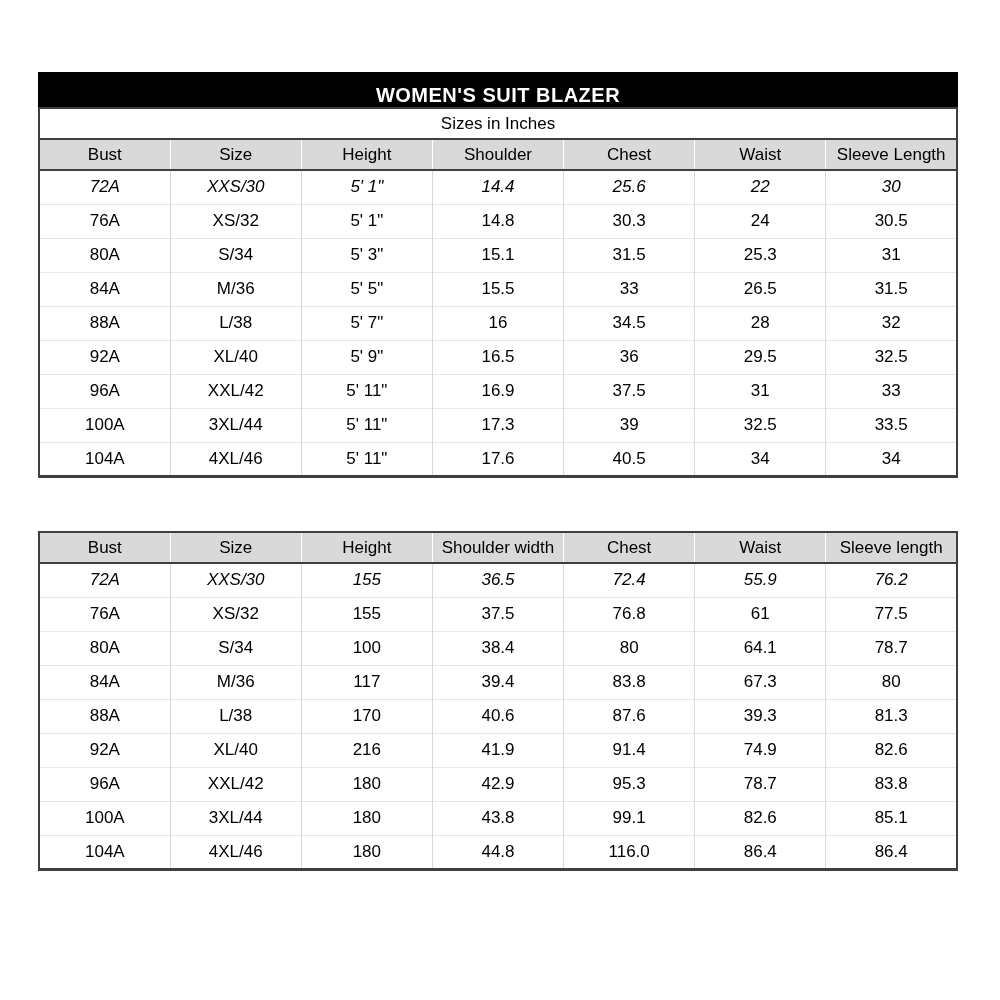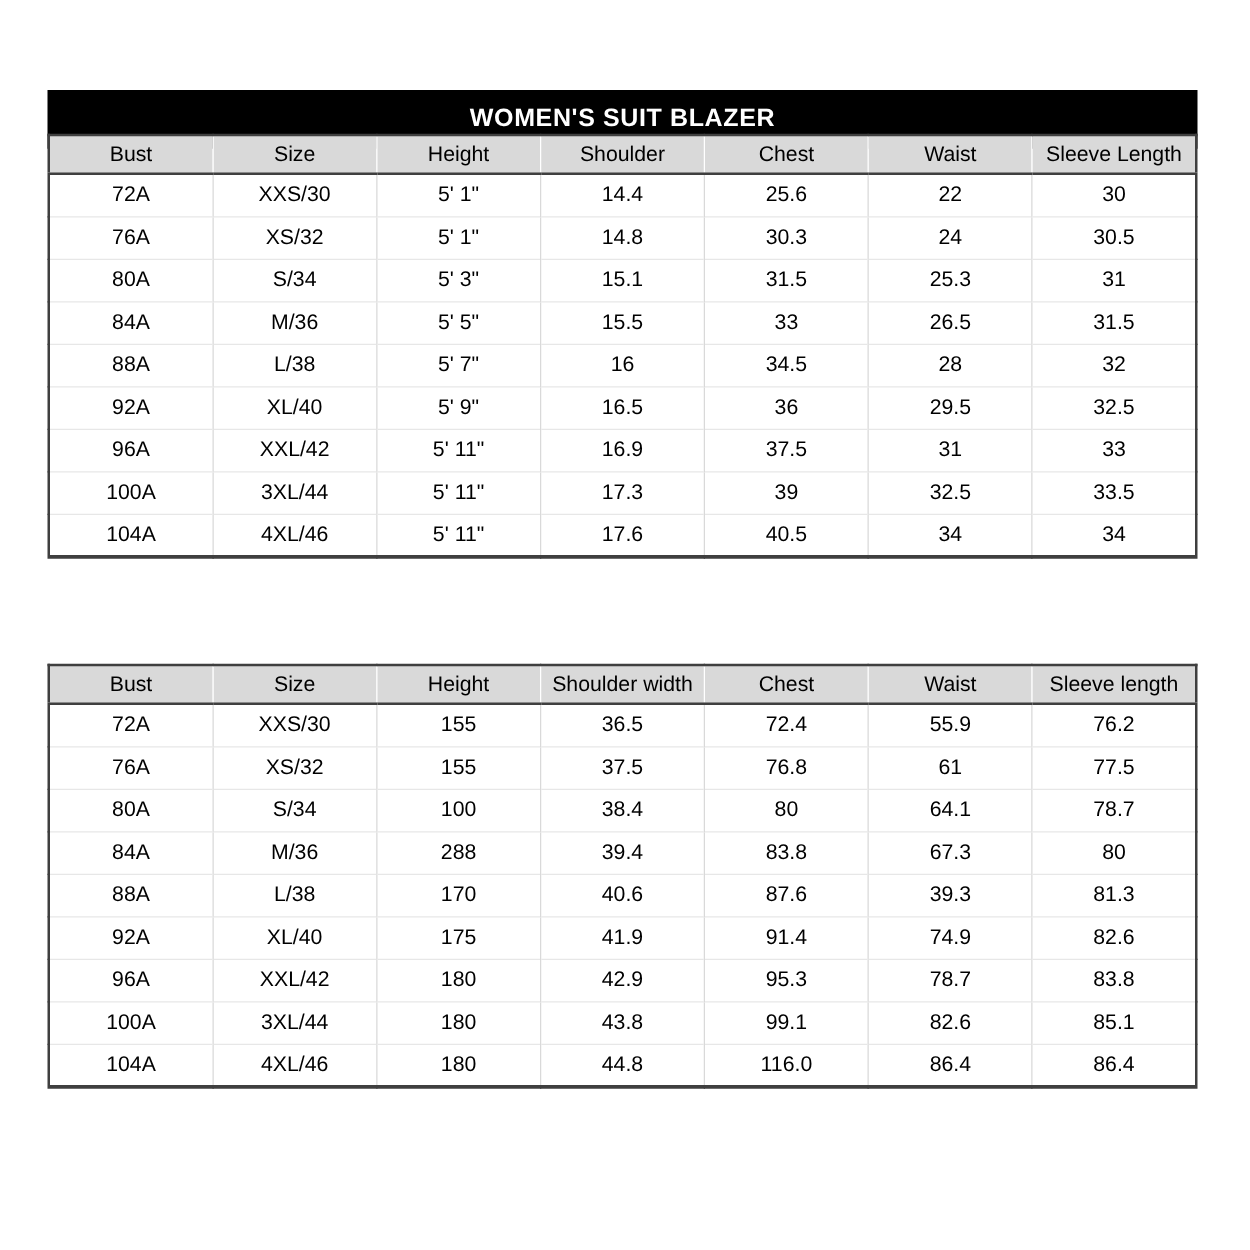--- a/index.html
+++ b/index.html
@@ -71,33 +71,36 @@
   }
   th:first-child { border-left: none; }
   td.cell {
     height: 34px;
     text-align: center;
     padding: 0;
     border-left: 1px solid var(--border-light, #d9d9d9);
     border-top: 1px solid var(--row-sep, #e7e7e7);
   }
   td.cell:first-child { border-left: none; }
-  tbody tr:first-child td.cell { border-top: none; }
+  tbody tr:first-child td.cell { border-top: none; font-style: italic; }
 </style>
 </head>
 <body>
 
 <div class="banner">
   <span>WOMEN'S SUIT BLAZER</span>
 </div>
 
 <div class="tbl-wrap" id="t0">
     <table>
       <thead>
         <tr>
+          <td colspan="7" class="title-cell">Sizes in Inches</td>
+        </tr>
+        <tr>
           <th>Bust</th>
           <th>Size</th>
           <th>Height</th>
           <th>Shoulder</th>
           <th>Chest</th>
           <th>Waist</th>
           <th>Sleeve Length</th>
         </tr>
       </thead>
       <tbody>
@@ -222,39 +225,39 @@
           <td class="cell">S/34</td>
           <td class="cell">100</td>
           <td class="cell">38.4</td>
           <td class="cell">80</td>
           <td class="cell">64.1</td>
           <td class="cell">78.7</td>
         </tr>
         <tr>
           <td class="cell">84A</td>
           <td class="cell">M/36</td>
-          <td class="cell">288</td>
+          <td class="cell">117</td>
           <td class="cell">39.4</td>
           <td class="cell">83.8</td>
           <td class="cell">67.3</td>
           <td class="cell">80</td>
         </tr>
         <tr>
           <td class="cell">88A</td>
           <td class="cell">L/38</td>
           <td class="cell">170</td>
           <td class="cell">40.6</td>
           <td class="cell">87.6</td>
           <td class="cell">39.3</td>
           <td class="cell">81.3</td>
         </tr>
         <tr>
           <td class="cell">92A</td>
           <td class="cell">XL/40</td>
-          <td class="cell">175</td>
+          <td class="cell">216</td>
           <td class="cell">41.9</td>
           <td class="cell">91.4</td>
           <td class="cell">74.9</td>
           <td class="cell">82.6</td>
         </tr>
         <tr>
           <td class="cell">96A</td>
           <td class="cell">XXL/42</td>
           <td class="cell">180</td>
           <td class="cell">42.9</td>

